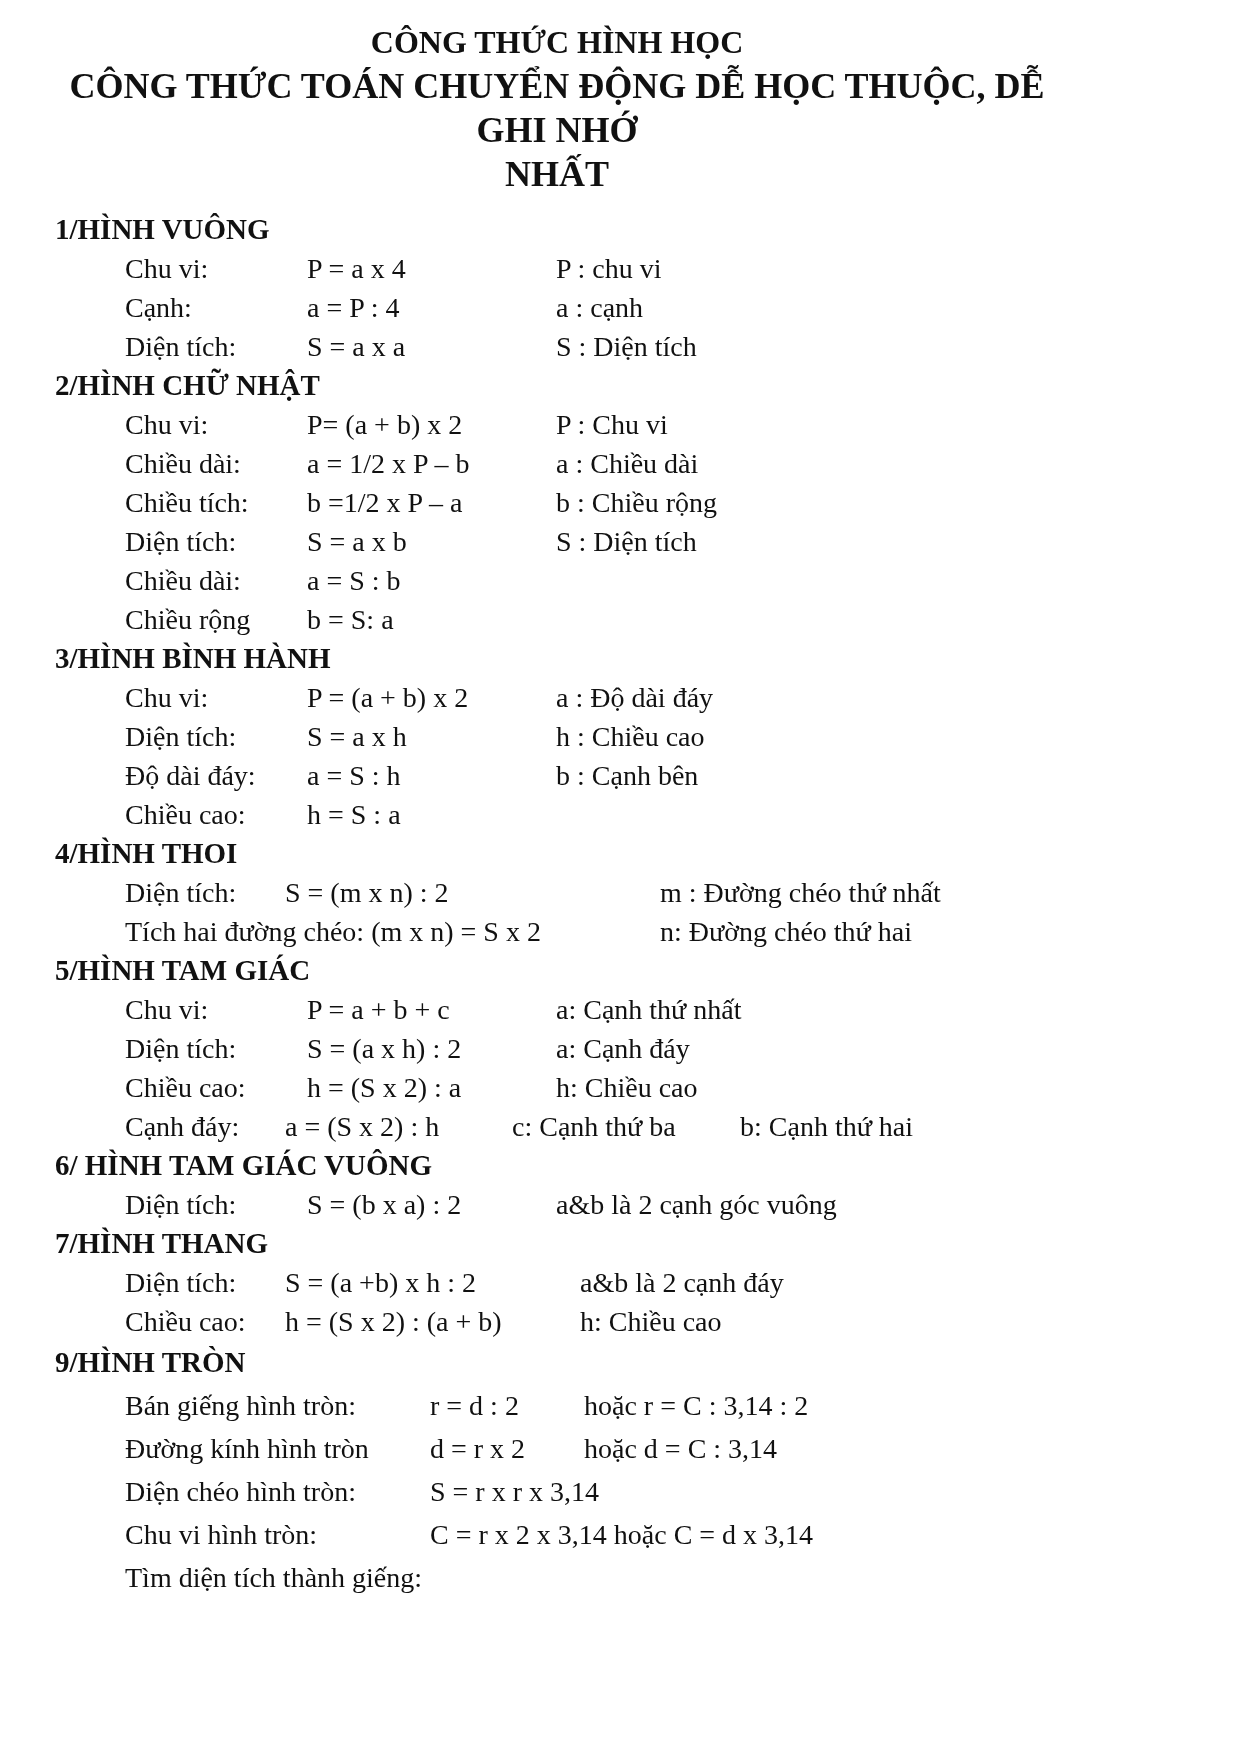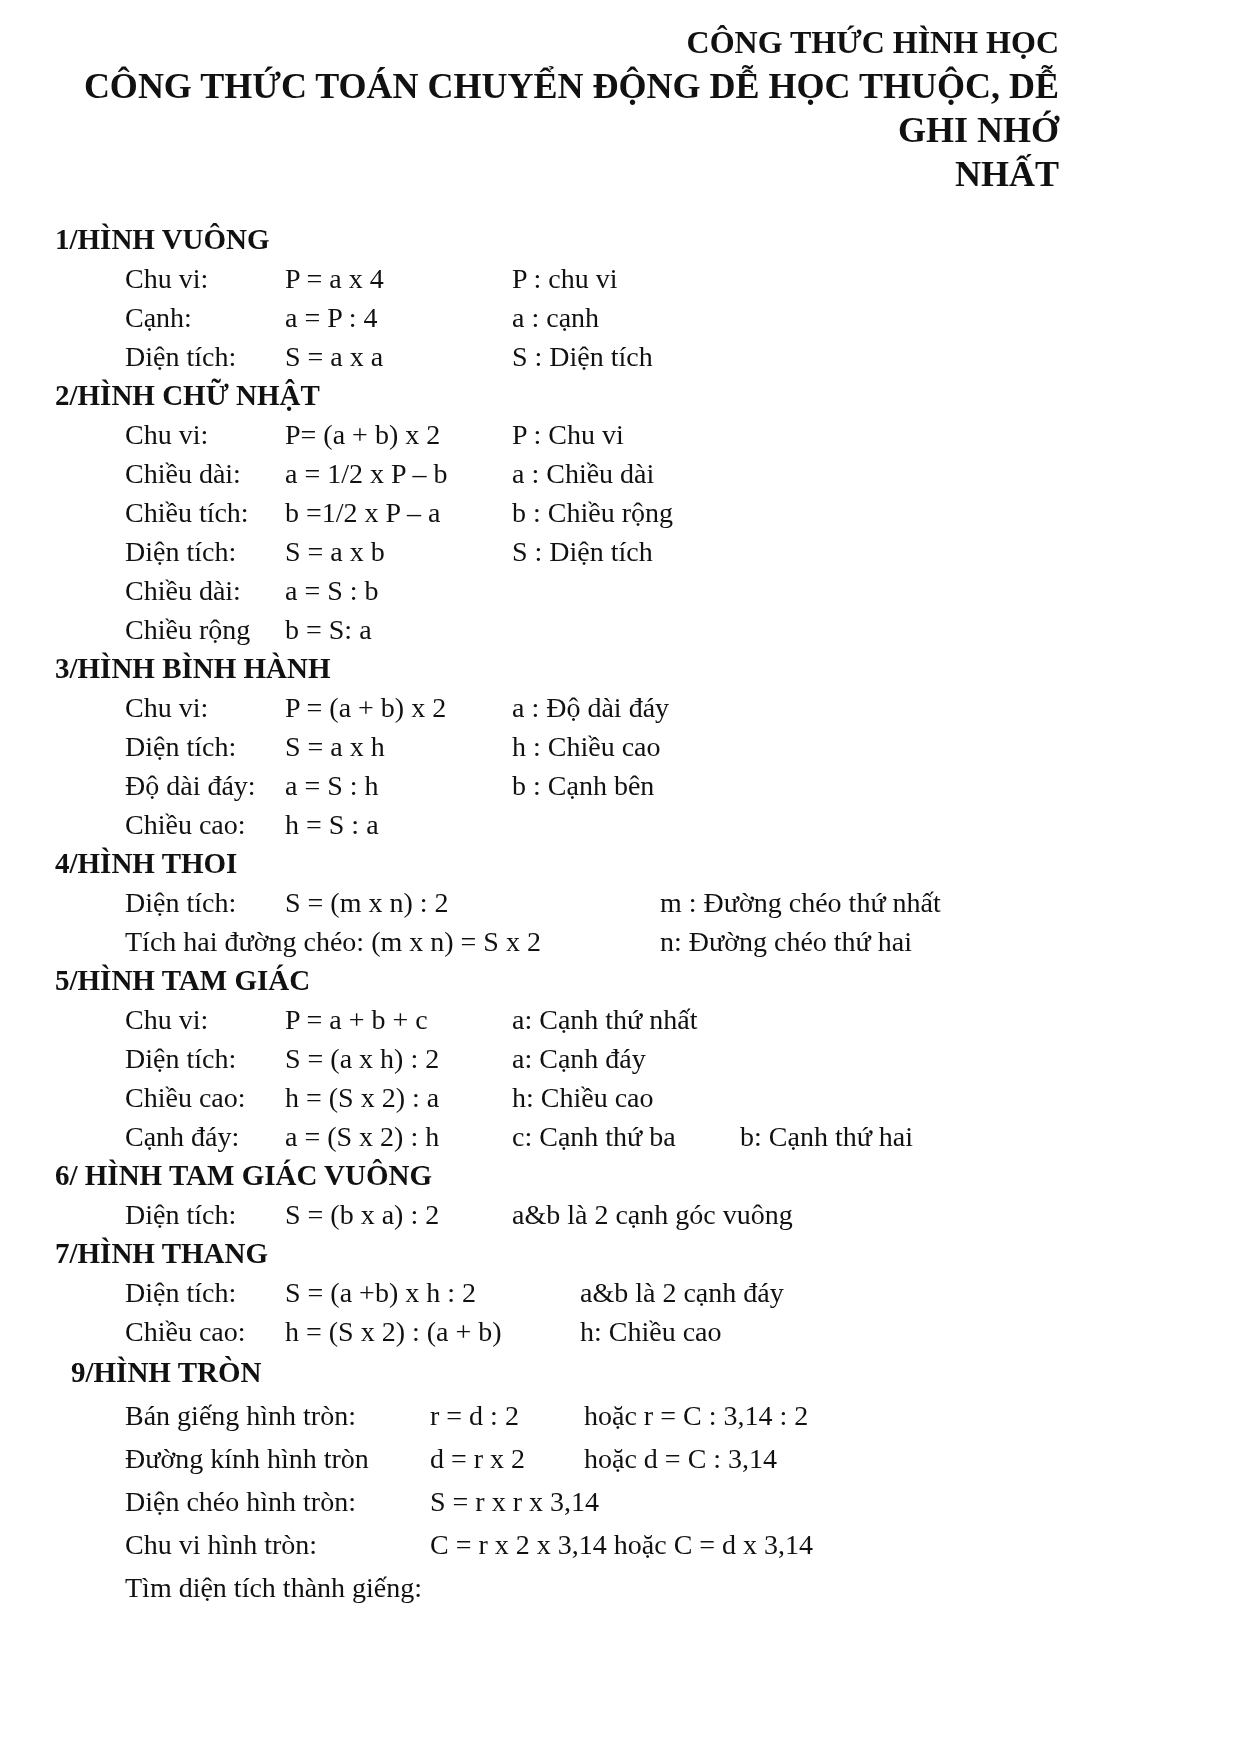--- a/index.html
+++ b/index.html
@@ -10,42 +10,42 @@
     background: #ffffff;
     color: #111111;
     font-family: "Liberation Serif", "DejaVu Serif", serif;
     font-size: 28px;
     box-sizing: border-box;
     padding: 20px 56px 0 55px;
     overflow: hidden;
   }
   
   .title-block {
-    text-align: right;
+    text-align: center;
     font-weight: bold;
     margin-right: 126px;
-    margin-bottom: 24px;
+    margin-bottom: 14px;
   }
   .title-line-1 { font-size: 32px; line-height: 44px; }
   .title-line-2, .title-line-3 { font-size: 36px; line-height: 44px; }
   
   section { margin: 0; }
   h2 {
     margin: 0;
     font-size: 29px;
     font-weight: bold;
     line-height: 39px;
   }
-  .lh-b h2 { line-height: 43px; margin-left: 16px; }
+  .lh-b h2 { line-height: 43px; }
   .rows { margin-left: 70px; }
   .row { display: grid; line-height: 39px; }
   .lh-b .row { line-height: 43px; }
   .cell { white-space: nowrap; }
   
-  .g-std { grid-template-columns: 160px 227px 1fr; }
+  .g-std { grid-template-columns: 160px 227px 1fr; gap: 22px; }
   .g-s4a { grid-template-columns: 160px 375px 1fr; }
   .g-s4b { grid-template-columns: 535px 1fr; }
   .g-s5d { grid-template-columns: 160px 227px 228px 1fr; }
   .g-s7  { grid-template-columns: 160px 295px 1fr; }
   .g-s9  { grid-template-columns: 305px 154px 1fr; }
   
   .para {
     line-height: 43px;
     text-align: justify;
     text-indent: 73px;

